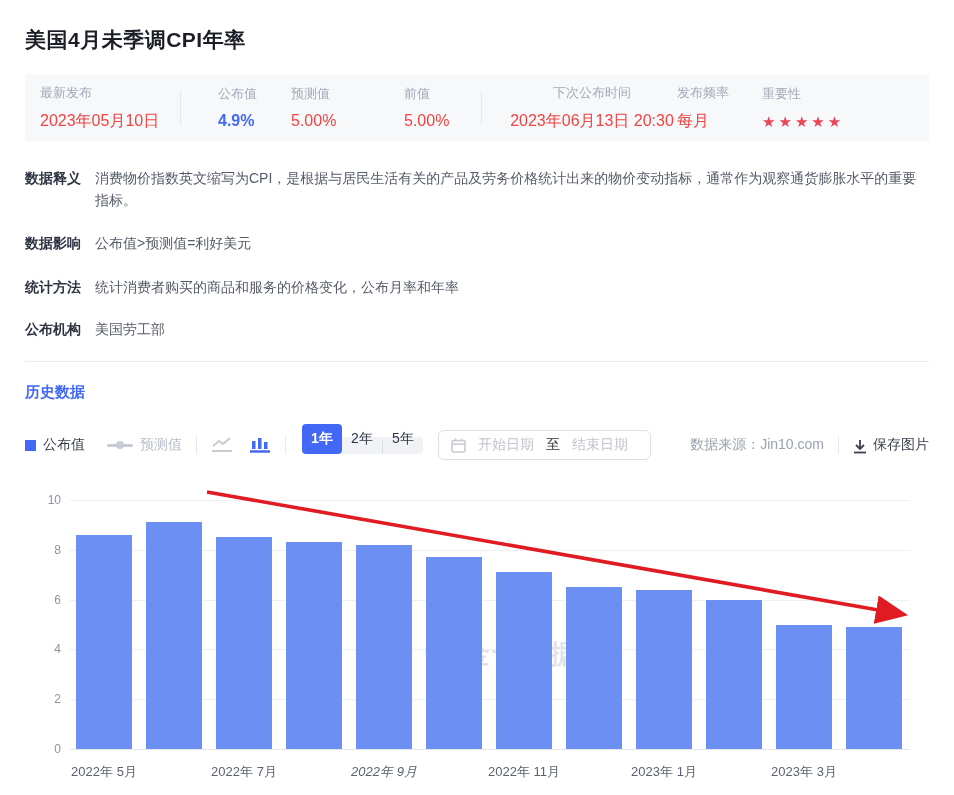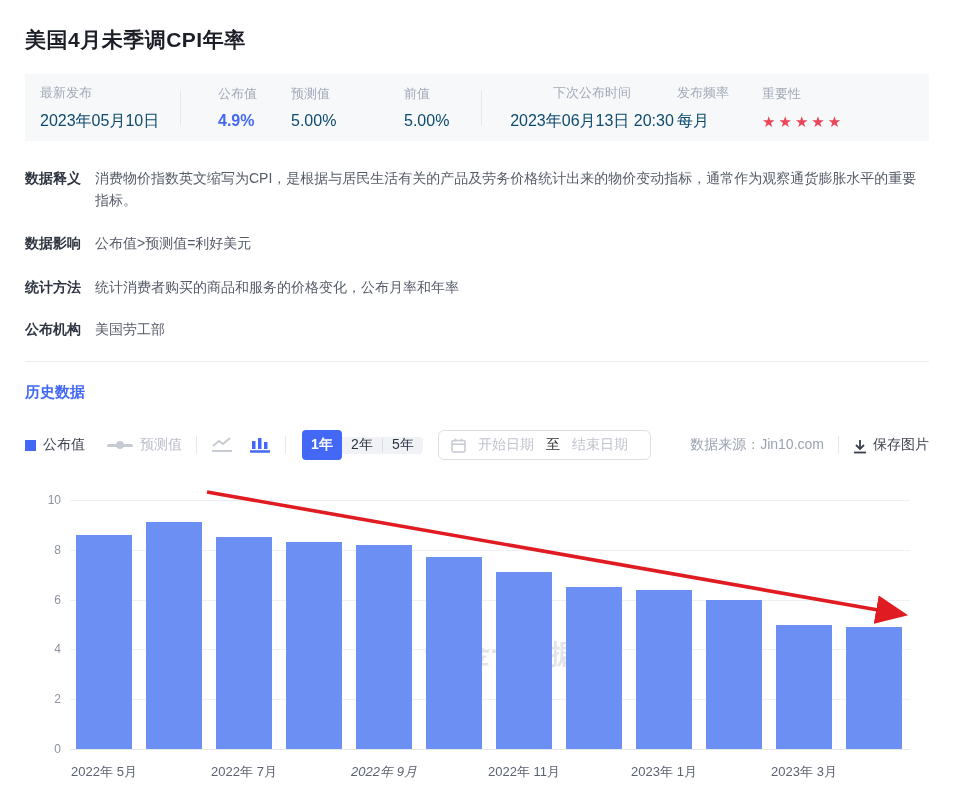--- a/index.html
+++ b/index.html
@@ -7,21 +7,21 @@
     font-family:"Liberation Sans","DejaVu Sans",sans-serif; }
   .page { padding:0 25px; }
 
   
   .title { font-size:21px; font-weight:bold; color:#1B1E26; padding-top:26px; letter-spacing:.5px; }
 
   
   .summary { margin-top:20px; height:67px; background:#F7F8FA; display:flex; align-items:center; padding:0 0 0 15px; }
   .sg { display:flex; flex-direction:column; gap:9px; }
   .sg-label { font-size:13px; color:#A3A9B7; }
-  .sg-value { font-size:16px; color:#0c4a6e; }
+  .sg-value { font-size:16px; color:#ef4444; }
   .sg-value.blue { color:#4268F5; font-weight:bold; }
   .stars { font-size:15px; color:#E9465A; letter-spacing:3px; line-height:19px; }
   .vdiv { width:1px; height:34px; background:#E4E7ED; }
 
   
   .info { margin-top:26px; }
   .irow { display:flex; margin-bottom:21px; }
   .ilabel { flex:0 0 70px; font-size:14px; font-weight:bold; color:#2E3442; line-height:22px; }
   .ivalue { flex:1; font-size:14px; color:#555B68; line-height:22px; padding-right:8px; }
   .irow.r2 { margin-bottom:22px; }
@@ -36,21 +36,21 @@
   .tb-left { display:flex; align-items:center; }
   .legend-item { display:flex; align-items:center; gap:7px; font-size:14px; }
   .legend-sq { width:11px; height:11px; background:#4268F5; }
   .legend-txt-dark { color:#3A3F4C; }
   .legend-line { position:relative; width:26px; height:3px; background:#C6CBD4; border-radius:2px; }
   .legend-line::after { content:""; position:absolute; left:9px; top:-3px; width:8px; height:8px; border-radius:50%; background:#C6CBD4; }
   .legend-txt-gray { color:#B8BEC9; }
   .tb-sep { width:1px; height:18px; background:#E5E8EE; margin:0 14px; }
   .ctype { display:flex; align-items:center; gap:16px; }
   .ctype-btn { display:flex; flex-direction:column; align-items:center; gap:2px; cursor:pointer; }
-  .period { display:flex; align-items:center; background:#F0F2F6; border-radius:4px; padding:0; height:17px; margin-left:2px; }
+  .period { display:flex; align-items:flex-end; background:#F0F2F6; border-radius:4px; padding:0; height:17px; margin-left:2px; }
   .pbtn { min-width:40px; height:30px; display:flex; align-items:center; justify-content:center; font-size:14px; color:#2E3442; cursor:pointer; padding:0 8px; }
   .pbtn.active { background:#4268F5; color:#fff; border-radius:4px; font-weight:bold; }
   .psep { width:1px; height:14px; background:#D9DDE5; }
   .datebox { display:flex; align-items:center; gap:12px; border:1px solid #DCDFE6; border-radius:6px; height:30px; padding:0 12px; margin-left:15px; width:213px; }
   .ph { font-size:14px; color:#C0C4CC; }
   .to { font-size:14px; color:#303133; }
   .tb-right { display:flex; align-items:center; }
   .source { font-size:14px; color:#9BA2B0; }
   .save { display:flex; align-items:flex-end; gap:6px; font-size:14px; color:#3A3F4C; cursor:pointer; }
 

